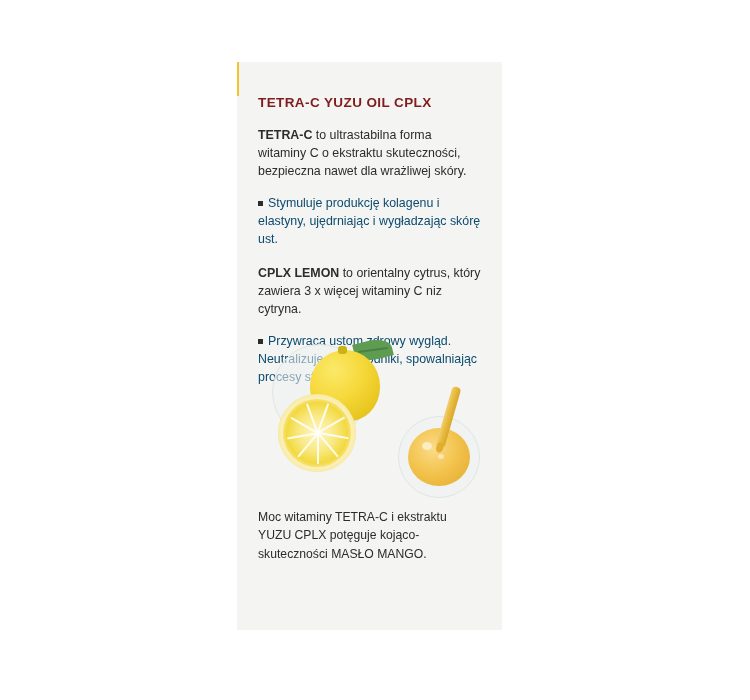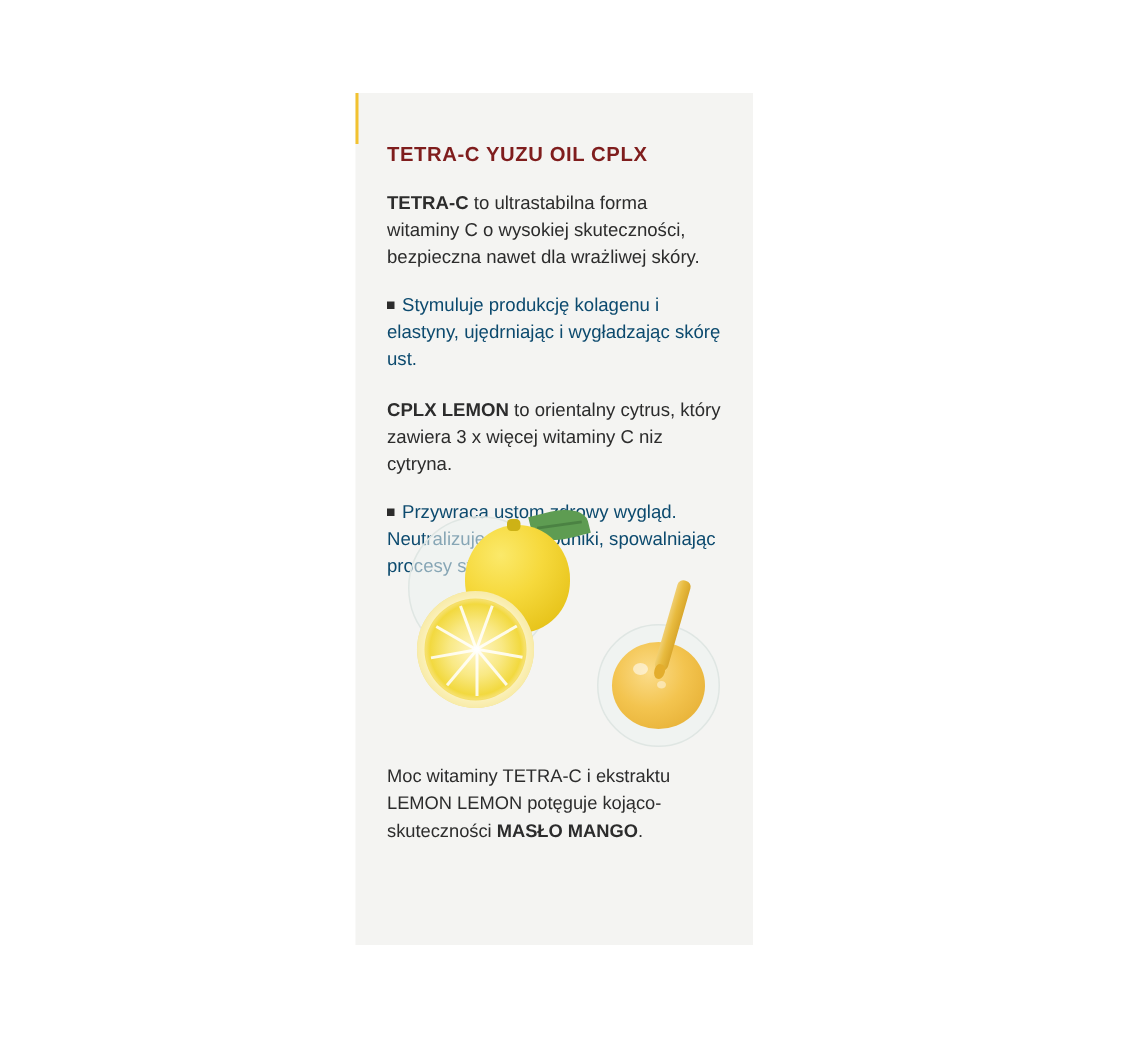--- a/index.html
+++ b/index.html
@@ -214,36 +214,36 @@
   
   .footer {
     position: absolute;
     left: 258px;
     top: 508px;
     width: 230px;
     color: #2c2c2c;
     font-size: 12.2px;
     line-height: 1.5;
   }
-  .footer b { font-weight: bold; }
+  .footer b { font-weight: normal; }
 </style>
 </head>
 <body>
 
 <div class="page">
 
   <div class="panel"></div>
   <div class="accent-rule"></div>
 
   <div class="content">
 
     <h1 class="heading">TETRA-C YUZU OIL CPLX</h1>
 
     <p class="para">
-      <b>TETRA-C</b><span> to ultrastabilna forma witaminy C o wysokiej skuteczności, bezpieczna nawet dla wrażliwej skóry.</span>
+      <b>TETRA-C</b><span> to ultrastabilna forma witaminy C o ekstraktu skuteczności, bezpieczna nawet dla wrażliwej skóry.</span>
     </p>
 
     <p class="bullet">
       <span class="sq"></span><span>Stymuluje produkcję kolagenu i elastyny, ujędrniając i wygładzając skórę ust.</span>
     </p>
 
     <p class="para">
       <b>CPLX LEMON</b><span> to orientalny cytrus, który zawiera 3 x więcej witaminy C niz cytryna.</span>
     </p>
 
@@ -268,17 +268,17 @@
       <span class="seg" style="transform:rotate(280deg)"></span>
       <span class="seg" style="transform:rotate(320deg)"></span>
     </div>
     <div class="plate-small"></div>
     <div class="oil-pool"></div>
     <div class="dropper"></div>
   </div>
 
   <div class="footer">
     <div>Moc witaminy TETRA-C i ekstraktu</div>
-    <div>LEMON LEMON potęguje kojąco-</div>
+    <div>YUZU CPLX potęguje kojąco-</div>
     <div><span>skuteczności </span><b>MASŁO MANGO</b><span>.</span></div>
   </div>
 
 </div>
 
 </body></html>

